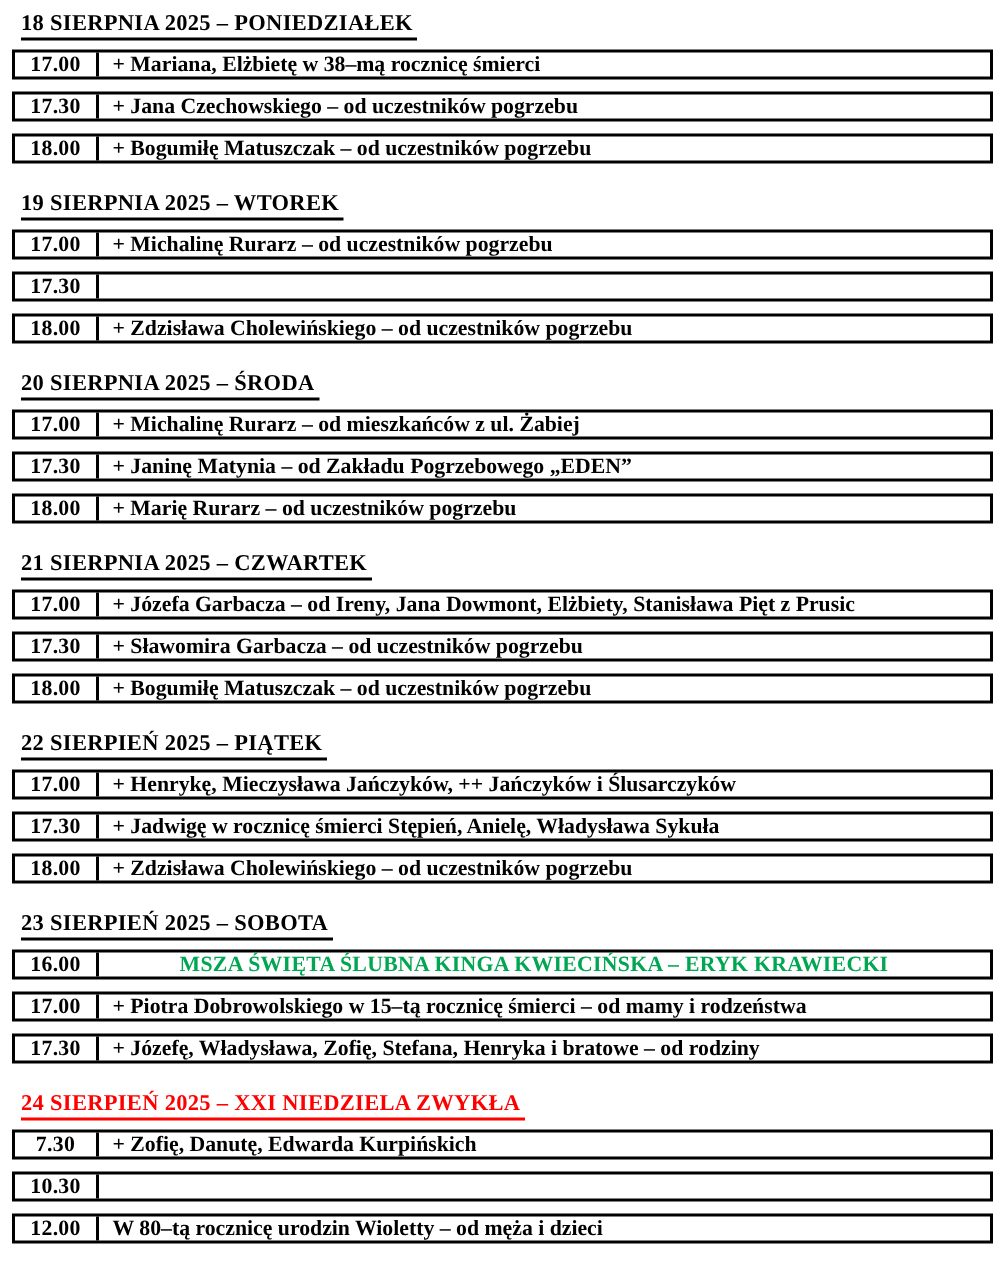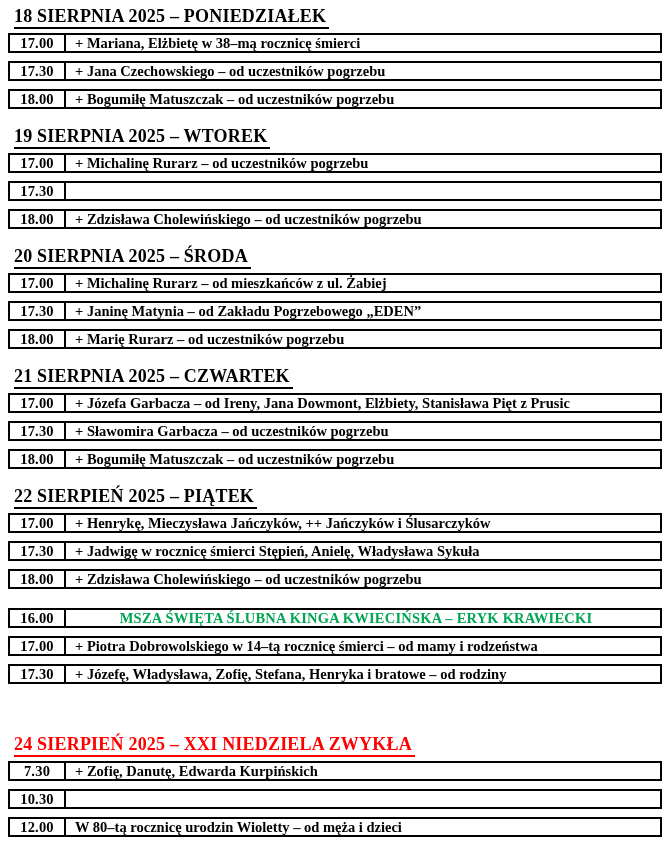--- a/index.html
+++ b/index.html
@@ -19,21 +19,21 @@
     overflow: hidden;
   }
   .doc {
     width: 669px; height: 842px;
     padding: 0 7px 0 8px;
   }
   .day-section { height: 120px; }
   .day-header {
     margin: 0 0 0 6px;
     padding-top: 7px;
-    font-size: 18px;
+    font-size: 15px;
     font-weight: bold;
     line-height: 18px;
     letter-spacing: 0.2px;
     white-space: nowrap;
   }
   .day-header-text {
     border-bottom: 2px solid currentColor;
     padding-bottom: 1px;
     padding-right: 3px;
   }
@@ -170,29 +170,30 @@
   </div>
 
   <div class="mass-row">
     <div class="time-cell">18.00</div>
     <div class="intention-cell">+ Zdzisława Cholewińskiego – od uczestników pogrzebu</div>
   </div>
 </div>
   </section>
 
   <section class="day-section">
+    <h2 class="day-header"><span class="day-header-text">23 SIERPIEŃ 2025 – SOBOTA</span></h2>
     <div class="rows">
   <div class="mass-row highlight">
     <div class="time-cell">16.00</div>
     <div class="intention-cell">MSZA ŚWIĘTA ŚLUBNA KINGA KWIECIŃSKA – ERYK KRAWIECKI</div>
   </div>
 
   <div class="mass-row">
     <div class="time-cell">17.00</div>
-    <div class="intention-cell">+ Piotra Dobrowolskiego w 14–tą rocznicę śmierci – od mamy i rodzeństwa</div>
+    <div class="intention-cell">+ Piotra Dobrowolskiego w 15–tą rocznicę śmierci – od mamy i rodzeństwa</div>
   </div>
 
   <div class="mass-row">
     <div class="time-cell">17.30</div>
     <div class="intention-cell">+ Józefę, Władysława, Zofię, Stefana, Henryka i bratowe – od rodziny</div>
   </div>
 </div>
   </section>
 
   <section class="day-section">

